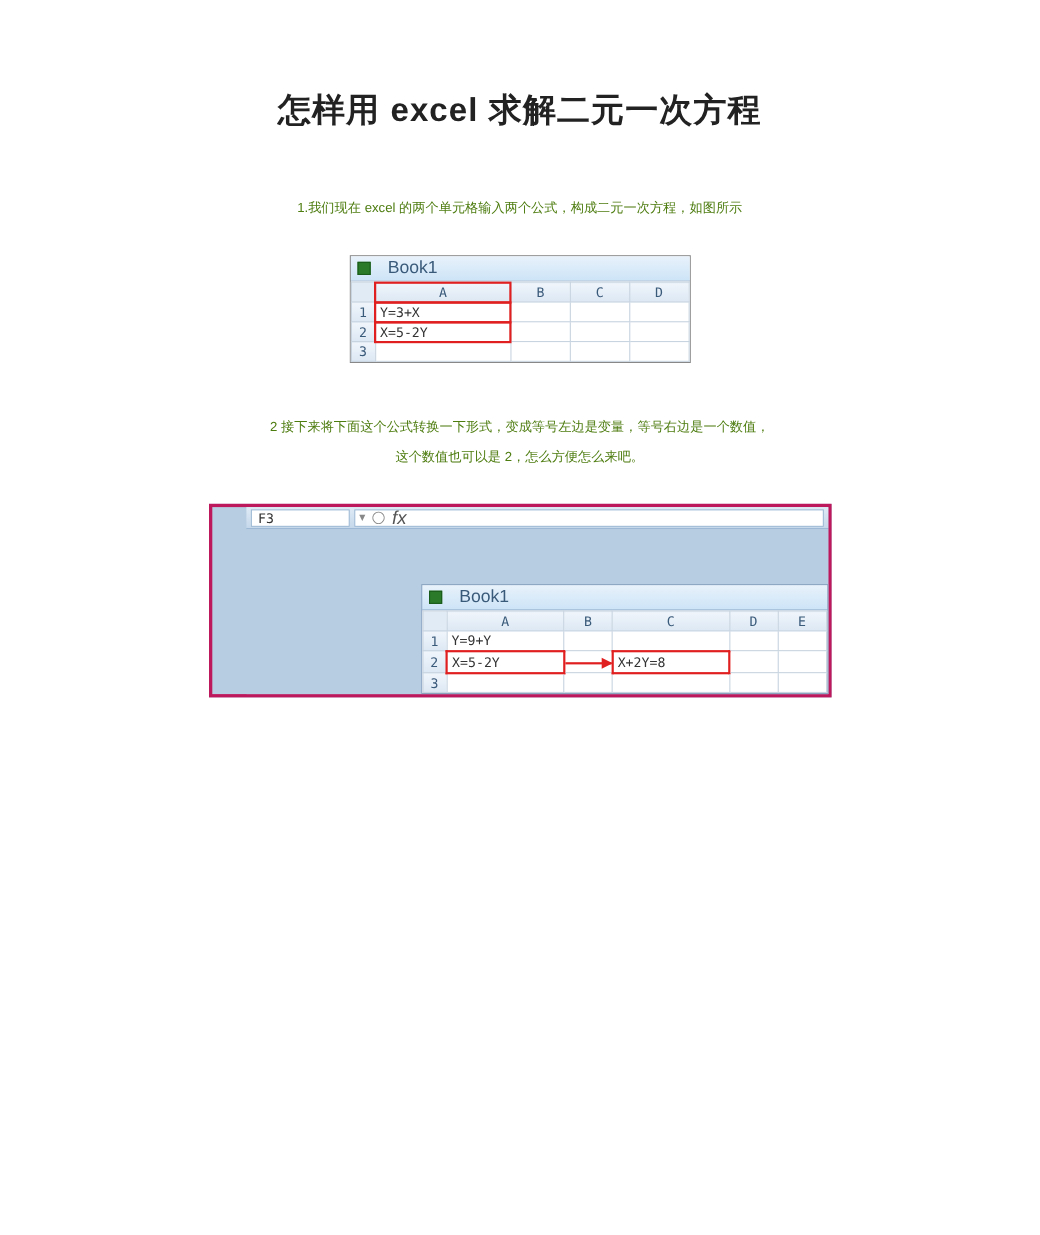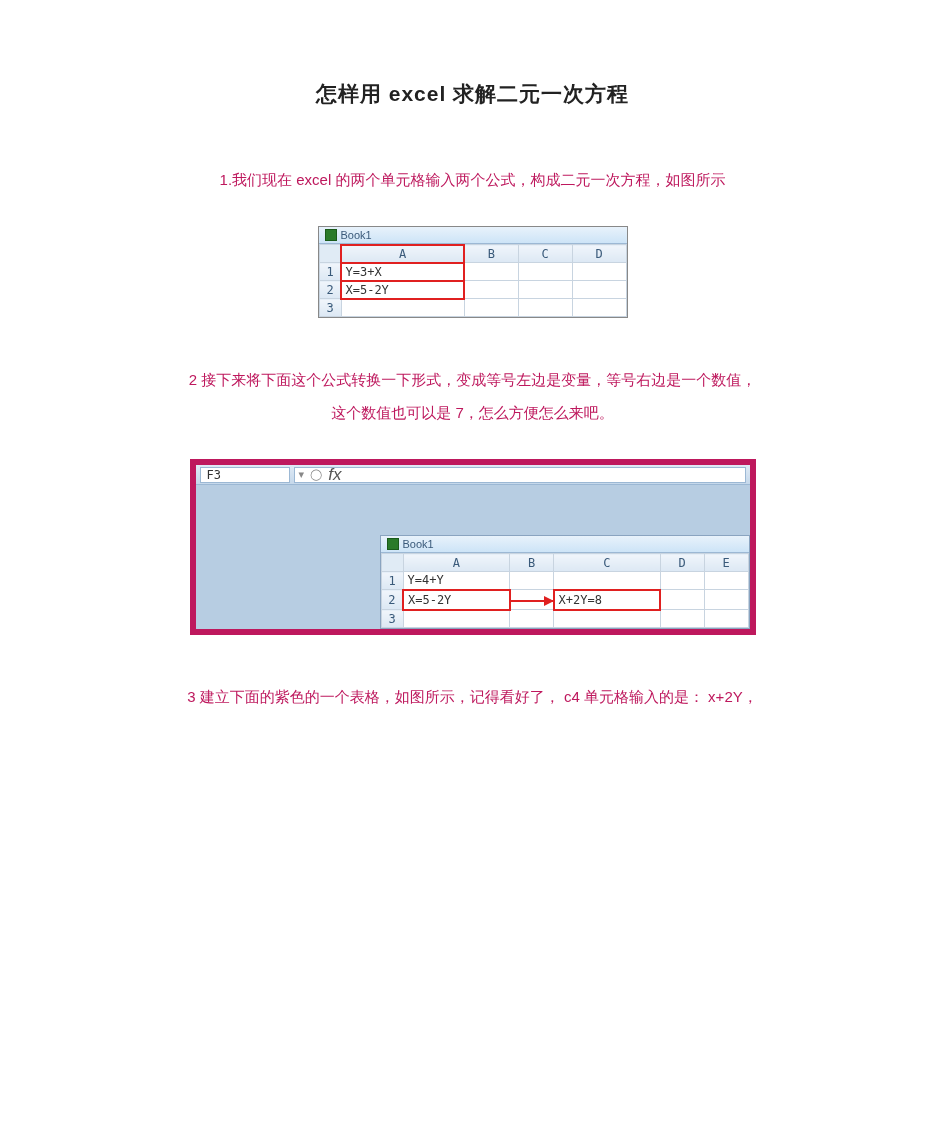--- a/index.html
+++ b/index.html
@@ -6,52 +6,52 @@
     body {
       width: 945px;
       height: 1123px;
       background: #ffffff;
       font-family: "Microsoft YaHei", "SimSun", sans-serif;
       color: #333;
       padding: 80px 90px 40px 90px;
     }
     .title {
       text-align: center;
-      font-size: 21px;
+      font-size: 30px;
       font-weight: bold;
       color: #222;
       margin-bottom: 55px;
       letter-spacing: 1px;
     }
     .step {
       text-align: center;
-      font-size: 15px;
-      color: #be185d;
+      font-size: 12px;
+      color: #4d7c0f;
       line-height: 2.2;
       margin-bottom: 30px;
     }
     .figure-wrap {
       display: flex;
       justify-content: center;
       margin-bottom: 45px;
     }
     
     .fig1 {
       width: 310px;
       border: 1px solid #888;
     }
     .win-title {
       background: linear-gradient(#e8f2fb, #cde4f7);
       border-bottom: 1px solid #9cb8d4;
-      font-size: 11px;
+      font-size: 16px;
       padding: 2px 6px;
       color: #3a5a7a;
       display: flex;
       align-items: center;
-      gap: 4px;
+      gap: 16px;
     }
     .xl-icon {
       width: 12px; height: 12px;
       background: #2a7a2a;
       display: inline-block;
       border: 1px solid #1a5a1a;
     }
     table.grid {
       border-collapse: collapse;
       width: 100%;
@@ -79,21 +79,22 @@
     .corner { background: #e0ebf5 !important; width:22px; }
     .redbox {
       outline: 2px solid #e02020;
       outline-offset: -1px;
     }
     .col-A-highlight { background: #fde9a8; }
     
     .fig2-outer {
       width: 566px;
       background: #b7cde2;
-      border: 6px solid #be185d;
+      border: 3px solid #be185d;
+      padding-left: 31px;
     }
     .namebox-row {
       background: linear-gradient(#dfeaf5,#c5d8eb);
       border-bottom: 1px solid #9cb8d4;
       display: flex;
       align-items: center;
       font-size: 12px;
       height: 20px;
     }
     .namebox {
@@ -190,21 +191,21 @@
         <td></td>
         <td></td>
       </tr>
     </tbody>
       </table>
   </div>
 </div>
 
 <p class="step">
   <span>2 接下来将下面这个公式转换一下形式，变成等号左边是变量，等号右边是一个数值，</span><br>
-  <span>这个数值也可以是 7，怎么方便怎么来吧。</span>
+  <span>这个数值也可以是 2，怎么方便怎么来吧。</span>
 </p>
 
 <div class="figure-wrap">
   <div class="fig2-outer">
     <div class="namebox-row">
       <div class="namebox">F3</div>
       <div class="fx-area">
         <span class="fx-btn">▾</span>
         <span class="fx-btn">◯</span>
         <span class="fx-label">fx</span>
@@ -221,21 +222,21 @@
               <tr>
             <th class="corner"></th>
             <th>A</th>
             <th>B</th>
             <th>C</th>
             <th>D</th>
             <th>E</th>
           </tr>
           <tr>
             <th class="rowhead">1</th>
-            <td>Y=4+Y</td>
+            <td>Y=9+Y</td>
             <td></td>
             <td></td>
             <td></td>
             <td></td>
           </tr>
           <tr class="arrow-row">
             <th class="rowhead">2</th>
             <td class="cell-redbox">X=5-2Y</td>
             <td style="position:relative;">
               <div class="arrow"></div>
@@ -253,14 +254,14 @@
             <td></td>
           </tr>
         </tbody>
           </table>
       </div>
     </div>
   </div>
 </div>
 
 <p class="step">
-  <span>3 建立下面的紫色的一个表格，如图所示，记得看好了， c4 单元格输入的是： x+2Y，</span><br>
+  <br>
 </p>
 
 </body></html>

